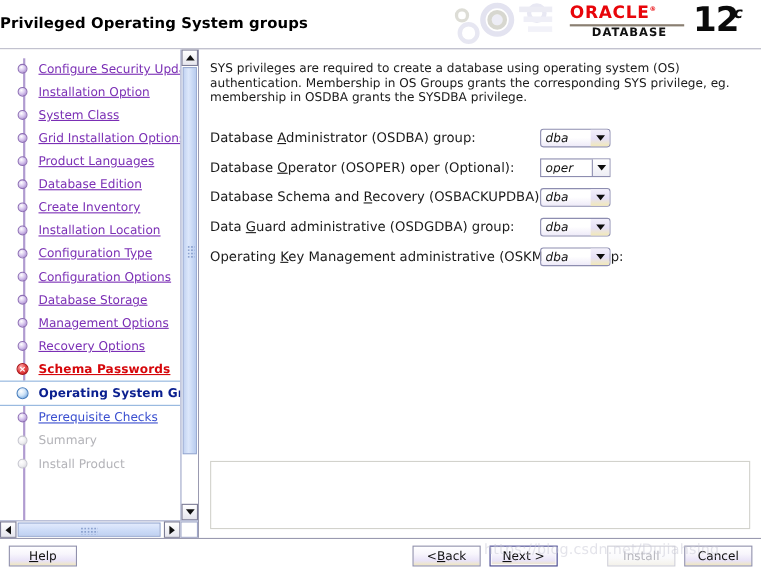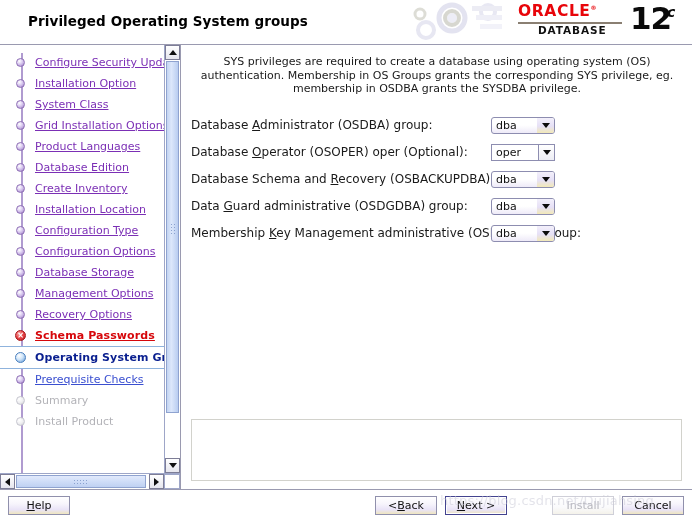--- a/index.html
+++ b/index.html
@@ -28,21 +28,21 @@
   .header {
     height: 44px;
     flex: 0 0 44px;
     position: relative;
     background: #ffffff;
     border-bottom: 1px solid #9a9ab0;
     overflow: hidden;
   }
   .header-title {
     position: absolute;
-    left: 28px;
+    left: 0;
     top: 13px;
     font-size: 13.5px;
     font-weight: bold;
     color: #000000;
     letter-spacing: .1px;
     white-space: nowrap;
   }
   .header-gears {
     position: absolute;
     left: 400px;
@@ -375,21 +375,20 @@
     min-width: 0;
     display: flex;
     flex-direction: column;
   }
   .desc {
     font-size: 11px;
     line-height: 13.5px;
     color: #1a1a1a;
     margin: 0 0 16px 0;
     max-width: 492px;
-    text-align: center;
   }
   .form {
     margin: 0;
   }
   .form-row {
     display: flex;
     align-items: center;
     height: 27px;
   }
   .form-label {
@@ -411,20 +410,21 @@
     display: flex;
     align-items: center;
   }
   .combo .val {
     padding-left: 4px;
     color: #111111;
     line-height: 1;
     flex: 1 1 auto;
     overflow: hidden;
     white-space: nowrap;
+    font-style: italic;
   }
   
   .combo.styled {
     border: 1px solid #8d8db0;
     border-radius: 3px;
     background: linear-gradient(180deg, #ffffff 0%, #ffffff 48%, #eeeaf8 100%);
   }
   .combo.styled .arrow-zone {
     width: 17px;
     height: 15px;
@@ -732,21 +732,21 @@
           <div class="form-row">
             <label class="form-label"><span>Data </span><span class="mn">G</span><span>uard administrative (OSDGDBA) group:</span></label>
             <div class="combo styled">
               <span class="val">dba</span>
               <span class="arrow-zone">
                 <span class="caret"></span>
               </span>
             </div>
           </div>
           <div class="form-row">
-            <label class="form-label"><span>Membership </span><span class="mn">K</span><span>ey Management administrative (OSKMDBA) group:</span></label>
+            <label class="form-label"><span>Operating </span><span class="mn">K</span><span>ey Management administrative (OSKMDBA) group:</span></label>
             <div class="combo styled">
               <span class="val">dba</span>
               <span class="arrow-zone">
                 <span class="caret"></span>
               </span>
             </div>
           </div>
         </div>
       <div class="spacer"></div>
       <div class="msg-panel"></div>

